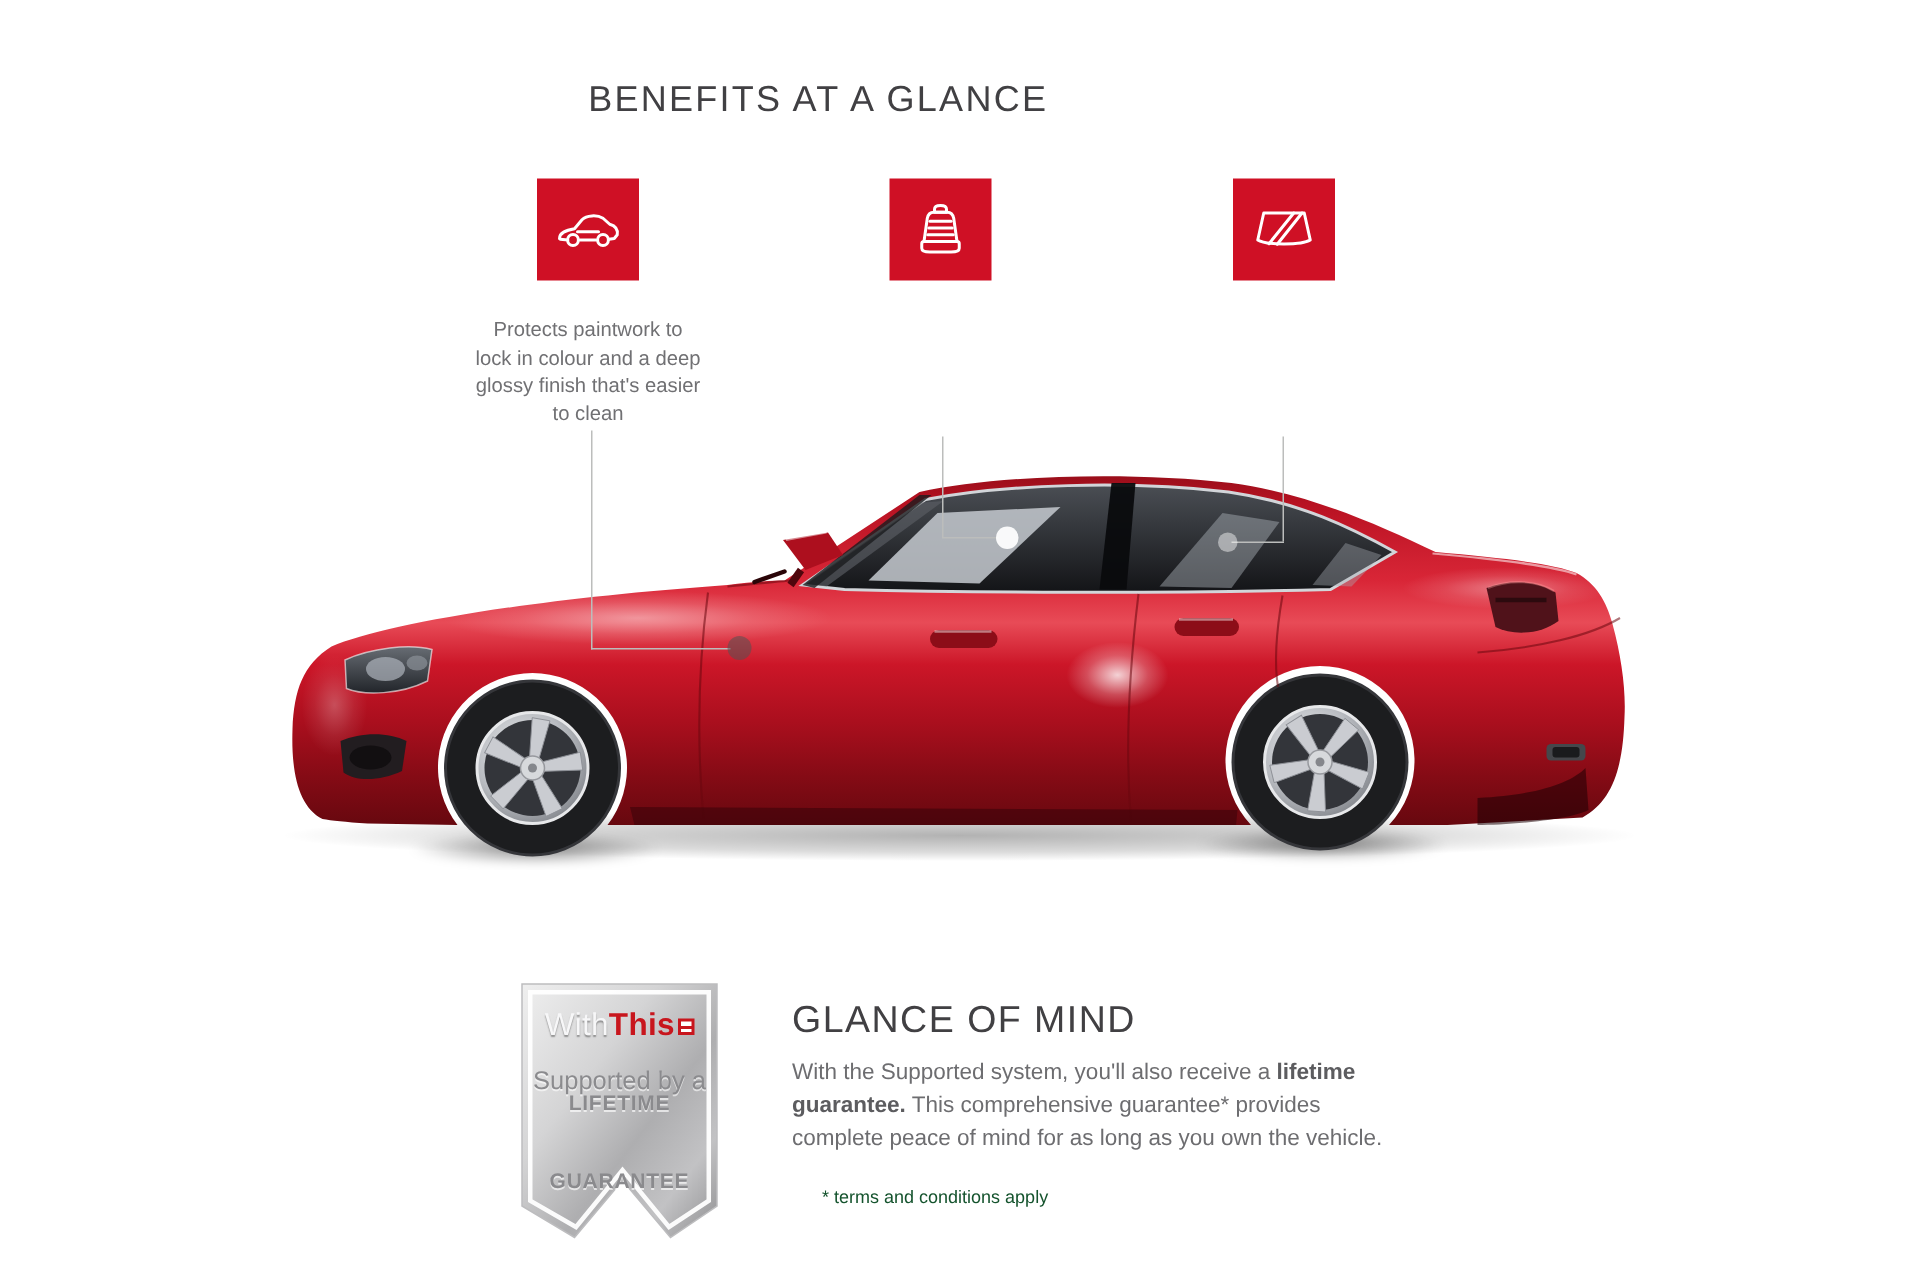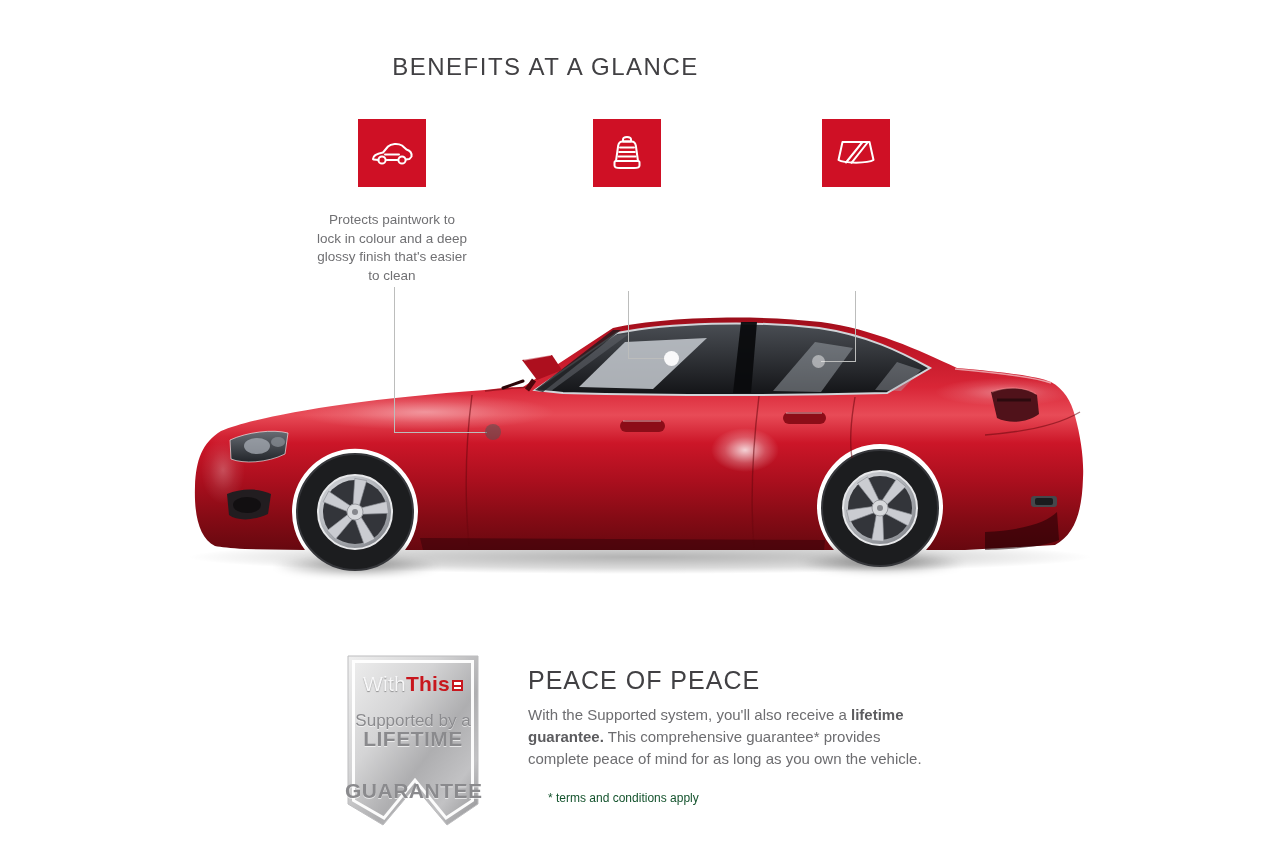--- a/index.html
+++ b/index.html
@@ -29,21 +29,21 @@
   .badge-logo{position:absolute;top:18px;left:0;width:136px;font-size:21px;font-weight:700;
     letter-spacing:0.2px;}
   .logo-life{color:#f7f7f8;font-weight:400;text-shadow:0 1px 1px rgba(0,0,0,0.35);}
   .logo-shine{color:#c8161d;font-weight:700;}
   .logo-mark{display:inline-block;width:11px;height:11px;background:#c8161d;margin-left:2px;
     position:relative;vertical-align:baseline;}
   .logo-mark:before{content:"";position:absolute;left:2px;top:2px;width:7px;height:3px;background:#fff;}
   .logo-mark:after{content:"";position:absolute;left:2px;top:7px;width:7px;height:2px;background:#fff;}
   .badge-supported{position:absolute;top:57px;left:0;width:136px;font-size:17px;color:#8b8b8e;
     text-shadow:0 1px 0 rgba(255,255,255,0.6);}
-  .badge-big{position:absolute;left:0;width:136px;font-size:21px;font-weight:700;color:#8a8a8d;
+  .badge-big{position:absolute;left:0;width:136px;font-size:14px;font-weight:700;color:#8a8a8d;
     letter-spacing:0.5px;text-shadow:0 1px 0 rgba(255,255,255,0.65);}
   .badge-l1{top:73px;} .badge-l2{top:97px;margin-top:28px;}
   
   .peace-title{position:absolute;left:528px;top:666px;font-size:25px;letter-spacing:1px;
     color:#414043;font-weight:500;}
   .peace-para{position:absolute;left:528px;top:704px;width:415px;font-size:15px;
     line-height:22px;color:#6d6d70;}
   .peace-para b{color:#5c5c5f;}
   .footnote{position:absolute;left:548px;top:791px;font-size:12px;color:#14532d;}
 </style>
@@ -298,17 +298,17 @@
   </svg>
   <div class="badge-overlay">
     <div class="badge-logo">
       <span class="logo-life">With</span><span class="logo-shine">This</span><span class="logo-mark"></span>
     </div>
     <div class="badge-supported">Supported by a</div>
     <div class="badge-big badge-l1">LIFETIME</div>
     <div class="badge-big badge-l2">GUARANTEE</div>
   </div>
 
-  <div class="peace-title">PEACE OF PEACE</div>
+  <div class="peace-title">GLANCE OF MIND</div>
   <div class="peace-para"><span>With the Supported system, you'll also receive a </span><b>lifetime guarantee.</b><span> This comprehensive guarantee* provides complete peace of mind for as long as you own the vehicle.</span></div>
   <div class="footnote">* terms and conditions apply</div>
 
 </div>
 
 </body></html>

